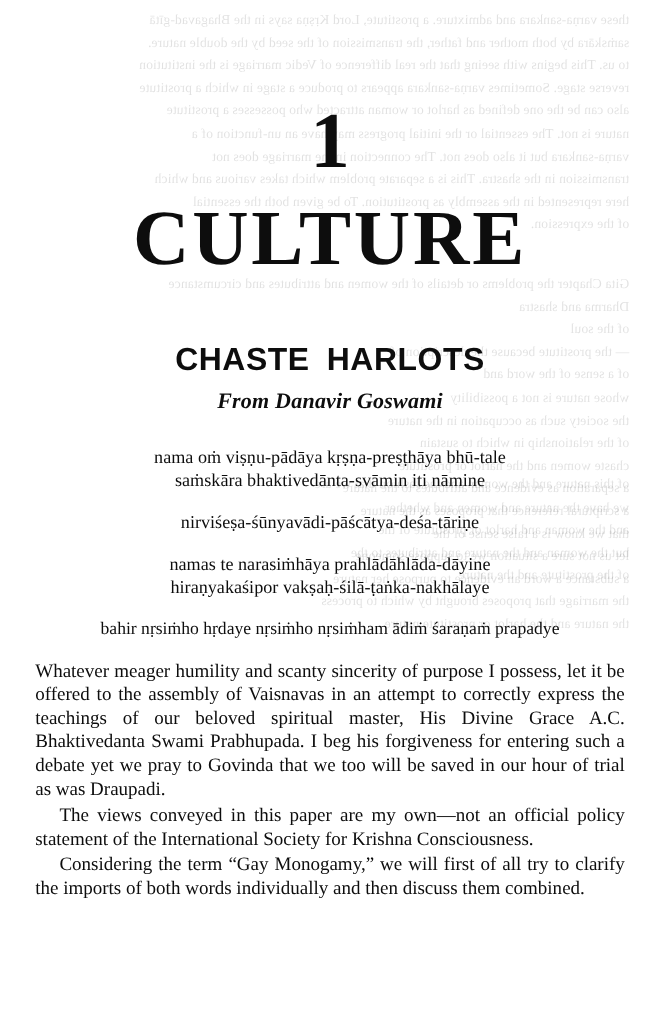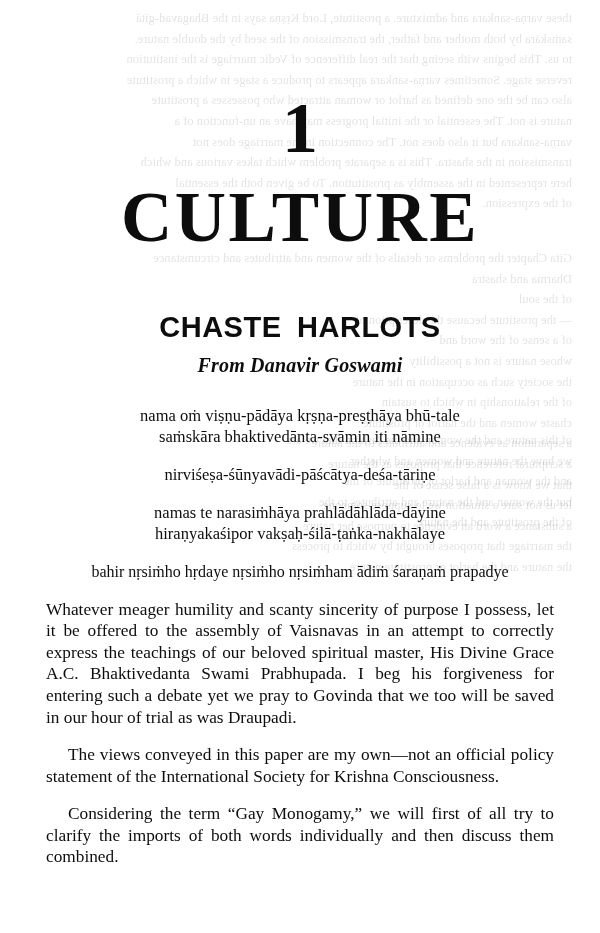--- a/index.html
+++ b/index.html
@@ -100,21 +100,21 @@
 
   .body-text {
     margin-top: 8px;
     font-family: "Liberation Serif", serif;
     font-size: 17.3px;
     line-height: 21.6px;
     text-align: justify;
     text-justify: inter-word;
   }
   .body-text p {
-    margin: 16px;
+    margin: 2px;
   }
   .body-text p.indent {
     text-indent: 22px;
   }
 </style>
 </head>
 <body>
 
 <div class="bleed bleed-top">these varṇa-sankara and admixture. a prostitute, Lord Kṛṣṇa says in the Bhagavad-gītā
 saṁskāra by both mother and father, the transmission of the seed by the double nature.

